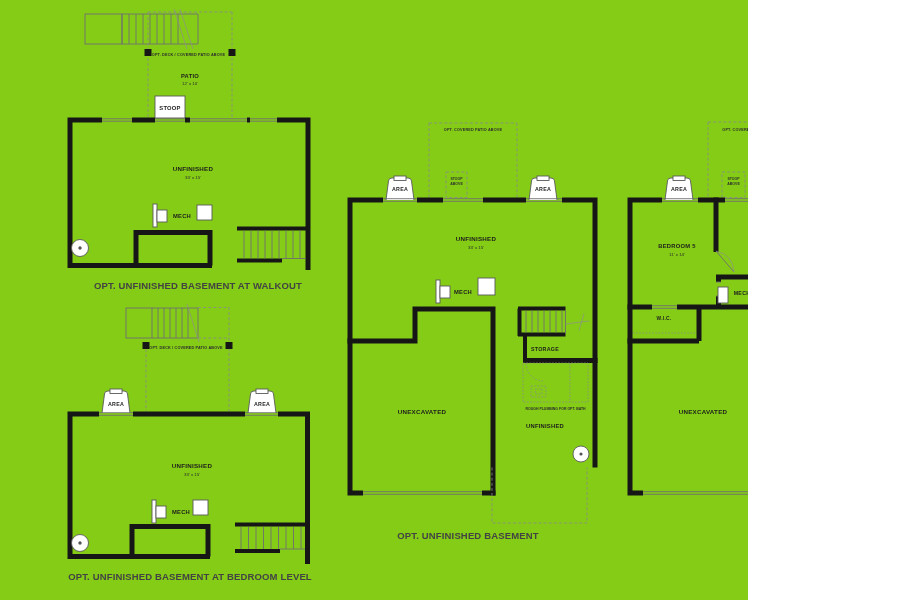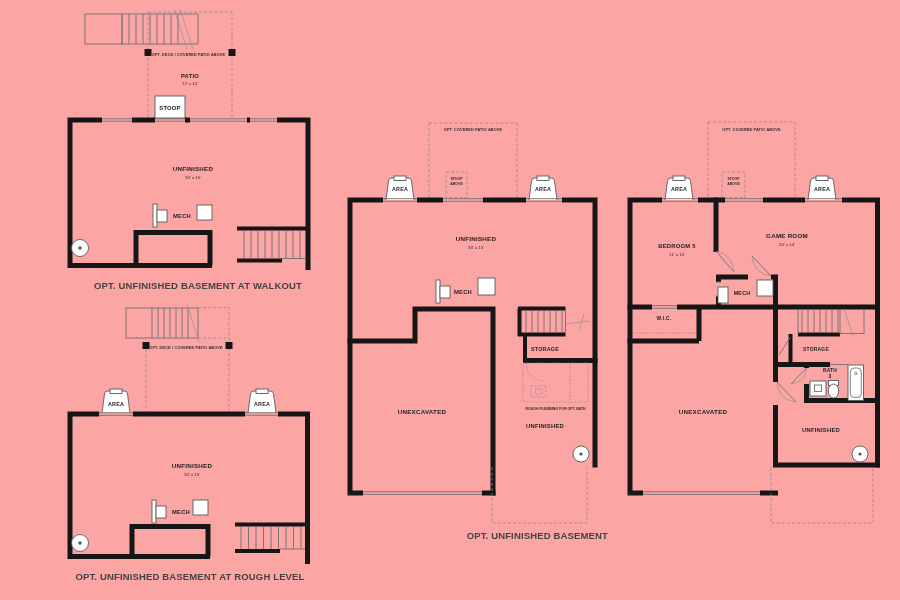--- a/index.html
+++ b/index.html
@@ -1,16 +1,16 @@
 <!DOCTYPE html>
 <html><head>
 <meta charset="utf-8">
 <style>
   html,body{margin:0;padding:0;background:#fff;}
-  .page{position:relative;width:900px;height:600px;background:#fca5a5;font-family:"Liberation Sans",sans-serif;overflow:hidden;}
+  .page{position:relative;width:748px;height:600px;background:#84cc16;font-family:"Liberation Sans",sans-serif;overflow:hidden;}
   .plan{position:absolute;}
   .caption{position:absolute;font-size:9.5px;font-weight:700;letter-spacing:.15px;color:#434343;text-align:center;white-space:nowrap;}
   svg{display:block;}
   svg text{font-family:"Liberation Sans",sans-serif;}
   .wall{stroke:#161616;stroke-width:5;fill:none;stroke-linecap:butt;}
   .w4{stroke:#161616;stroke-width:4;fill:none;}
   .thin{stroke:#6f6f6f;stroke-width:.9;fill:none;}
   .thl{stroke:#8f8f8f;stroke-width:.7;fill:none;}
   .dash{stroke:#8c8c8c;stroke-width:.8;fill:none;stroke-dasharray:3 2.1;}
   .dsh2{stroke:#8c8c8c;stroke-width:.7;fill:none;stroke-dasharray:1.8 1.4;}
@@ -116,21 +116,21 @@
         <rect class="fix" x="133" y="200" width="15" height="15"></rect>
       </g>
       <text class="tt" x="126" y="48.5">OPT. DECK / COVERED PATIO ABOVE</text>
       <text class="tr t55" x="56" y="105.5">AREA</text>
       <text class="tr t55" x="202" y="105.5">AREA</text>
       <text class="tr t65" x="132" y="168">UNFINISHED</text>
       <text class="td" x="132" y="176">33' x 15'</text>
       <text class="tr t6" x="121" y="214">MECH</text>
     </svg>
   </div>
-  <div class="caption" style="left:50px;top:571px;width:280px;">OPT. UNFINISHED BASEMENT AT ROUGH LEVEL</div>
+  <div class="caption" style="left:50px;top:571px;width:280px;">OPT. UNFINISHED BASEMENT AT BEDROOM LEVEL</div>
 
   <div class="plan" style="left:340px;top:110px;width:265px;height:440px;">
     <svg width="265" height="440" viewBox="0 0 265 440">
       <g>
         <path class="dash" d="M89,13 H177 M89,13 V87.5 M177,13 V87.5"></path>
         <rect class="dash" x="106" y="62" width="21" height="25.5" fill="none"></rect>
       </g>
       <g>
         <path class="fix" d="M46,90 L48.5,71 Q48.5,68 52,68 H68 Q71.5,68 71.5,71 L74,90"></path>
         <rect class="fix" x="54" y="66" width="12" height="4.5"></rect>
@@ -180,21 +180,21 @@
       <text class="tr t55" x="203" y="81">AREA</text>
       <text class="tr t65" x="136" y="131">UNFINISHED</text>
       <text class="td" x="136" y="139">33' x 15'</text>
       <text class="tr t6" x="123" y="184">MECH</text>
       <text class="tr t65" x="82" y="304">UNEXCAVATED</text>
       <text class="tr t55" x="205" y="241">STORAGE</text>
       <text class="tm" x="215.5" y="299.5">ROUGH PLUMBING FOR OPT. BATH</text>
       <text class="tr t6" x="205" y="318">UNFINISHED</text>
     </svg>
   </div>
-  <div class="caption" style="left:328px;top:530px;width:280px;text-align:right;">OPT. UNFINISHED BASEMENT</div>
+  <div class="caption" style="left:328px;top:530px;width:280px;">OPT. UNFINISHED BASEMENT</div>
 
   <div class="plan" style="left:620px;top:110px;width:270px;height:440px;">
     <svg width="270" height="440" viewBox="0 0 270 440">
       <g>
         <path class="dash" d="M88,12 H175 M88,12 V87.5 M175,12 V87.5"></path>
         <rect class="dash" x="102" y="62" width="23" height="25.5" fill="none"></rect>
       </g>
       <g>
         <path class="fix" d="M45,90 L47.5,71 Q47.5,68 51,68 H67 Q70.5,68 70.5,71 L73,90"></path>
         <rect class="fix" x="53" y="66" width="12" height="4.5"></rect>

